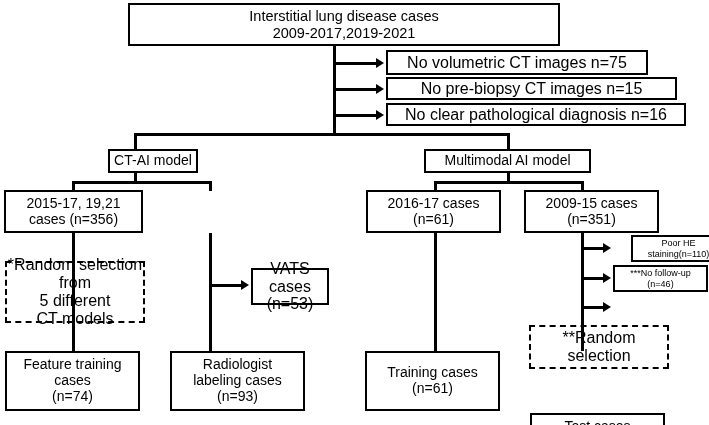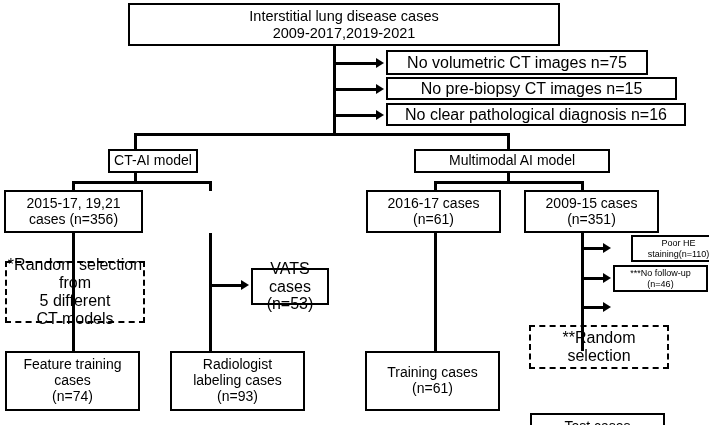--- a/index.html
+++ b/index.html
@@ -70,21 +70,21 @@
 
   <div class="line hline" style="left:336px;top:114px;width:43px;height:3px;"></div>
   <div class="arrow" style="left:376px;top:110px;"></div>
   <div class="box f13" style="left:386px;top:103px;width:300px;height:23px;">No clear pathological diagnosis n=16</div>
 
   <div class="line hline" style="left:134px;top:133px;width:376px;height:3px;"></div>
   <div class="line vline" style="left:134px;top:133px;width:3px;height:16px;"></div>
   <div class="line vline" style="left:507px;top:133px;width:3px;height:16px;"></div>
 
   <div class="box f15" style="left:108px;top:149px;width:90px;height:24px;">CT-AI model</div>
-  <div class="box f15" style="left:414px;top:149px;width:196px;height:24px;">Multimodal AI model</div>
+  <div class="box f15" style="left:424px;top:149px;width:167px;height:24px;">Multimodal AI model</div>
 
   <div class="line vline" style="left:134px;top:173px;width:3px;height:11px;"></div>
   <div class="line hline" style="left:72px;top:181px;width:140px;height:3px;"></div>
   <div class="line vline" style="left:72px;top:181px;width:3px;height:10px;"></div>
   <div class="line vline" style="left:209px;top:181px;width:3px;height:10px;"></div>
 
   <div class="box f15" style="left:4px;top:190px;width:139px;height:43px;">2015-17, 19,21
 cases (n=356)</div>
 
   <div class="line vline" style="left:507px;top:173px;width:3px;height:11px;"></div>

